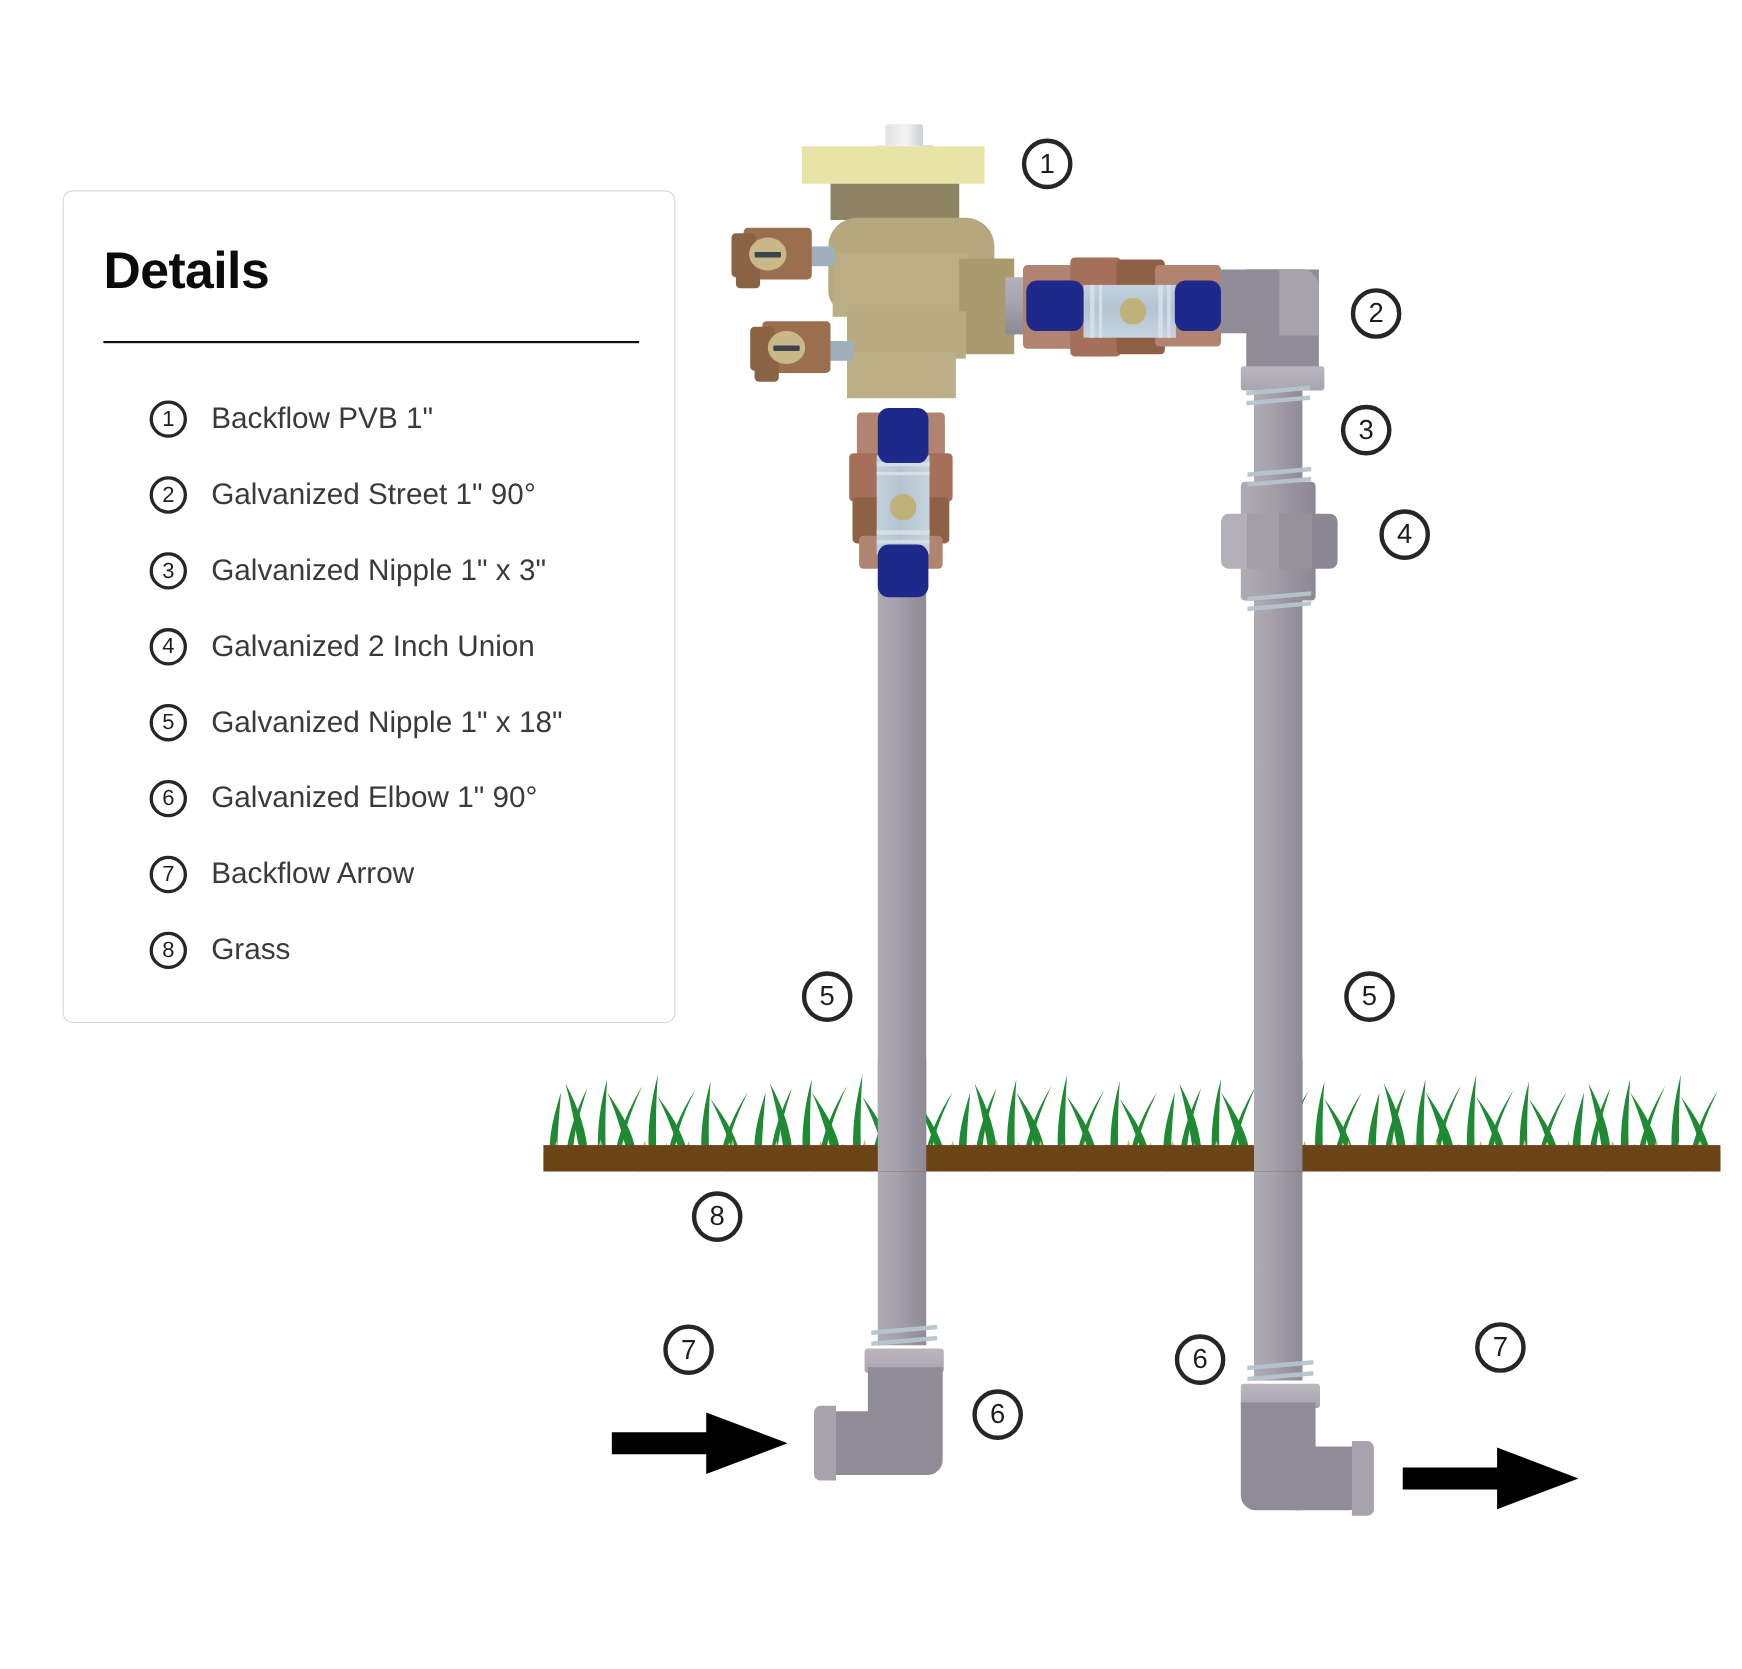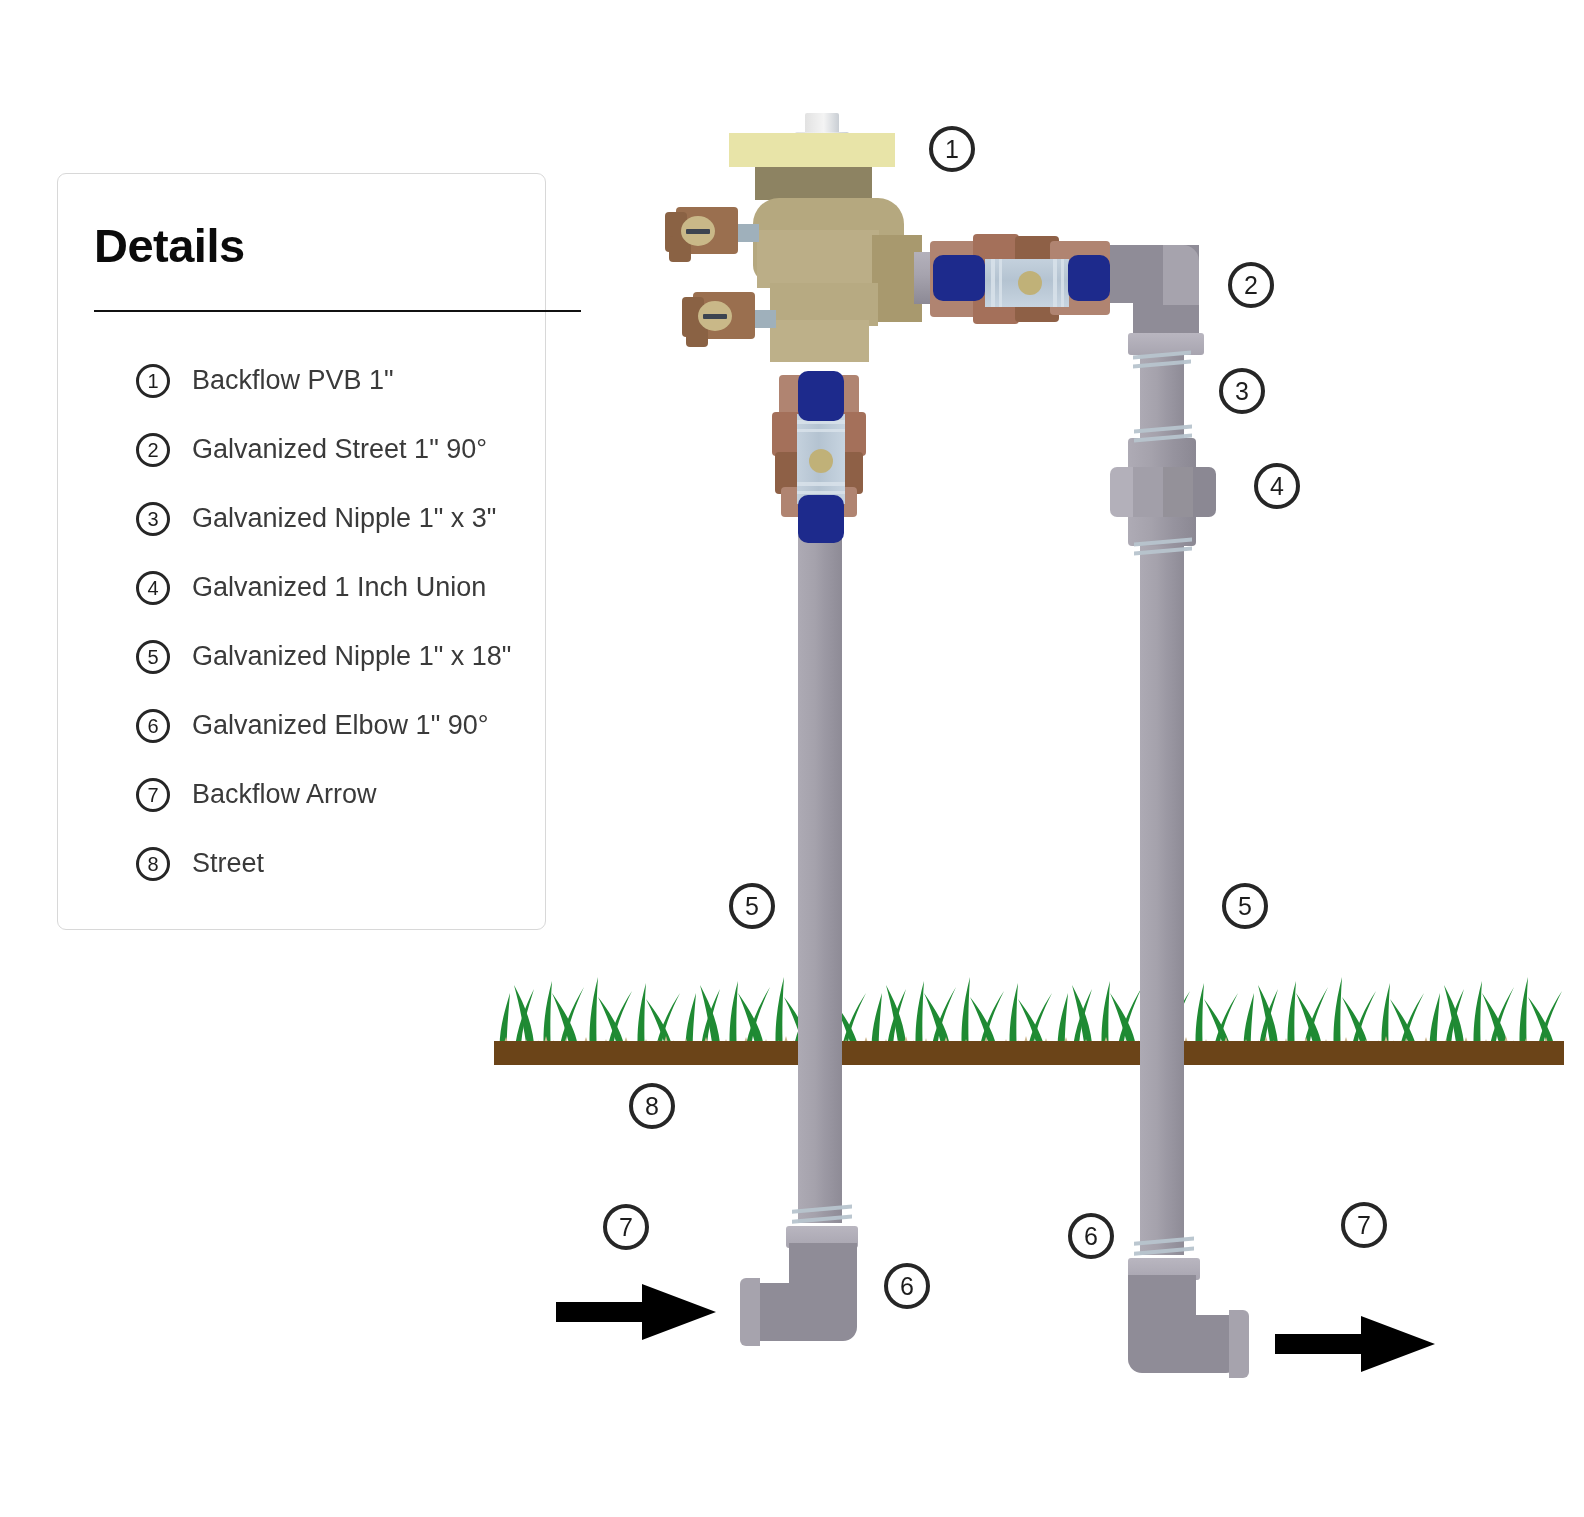--- a/index.html
+++ b/index.html
@@ -8,21 +8,21 @@
     width: 1584px; height: 1517px;
     background: #ffffff;
     font-family: "Liberation Sans", sans-serif;
     overflow: hidden;
   }
   #stage { position: relative; width: 1584px; height: 1517px; background: #fff; }
 
   
   .legend-panel {
     position: absolute; left: 57px; top: 173px;
-    width: 489px; height: 757px;
+    width: 557px; height: 757px;
     background: #ffffff;
     border: 1px solid #d8d8d8;
     border-radius: 9px;
   }
   .legend-title {
     position: absolute; left: 36px; top: 44px;
     font-size: 47px; font-weight: bold; color: #0b0b0b;
     letter-spacing: -0.5px;
   }
   .legend-rule {
@@ -202,37 +202,37 @@
       <div class="legend-row">
         <div class="badge">2</div>
         <div class="legend-label">Galvanized Street  1" 90°</div>
       </div>
       <div class="legend-row">
         <div class="badge">3</div>
         <div class="legend-label">Galvanized Nipple 1" x 3"</div>
       </div>
       <div class="legend-row">
         <div class="badge">4</div>
-        <div class="legend-label">Galvanized 1 Inch Union</div>
+        <div class="legend-label">Galvanized 2 Inch Union</div>
       </div>
       <div class="legend-row">
         <div class="badge">5</div>
         <div class="legend-label">Galvanized Nipple 1" x 18"</div>
       </div>
       <div class="legend-row">
         <div class="badge">6</div>
         <div class="legend-label">Galvanized Elbow 1" 90°</div>
       </div>
       <div class="legend-row">
         <div class="badge">7</div>
         <div class="legend-label">Backflow Arrow</div>
       </div>
       <div class="legend-row">
         <div class="badge">8</div>
-        <div class="legend-label">Street</div>
+        <div class="legend-label">Grass</div>
       </div>
 
     </div>
   </div>
 
   <div class="pipe" style="left:798px; top:505px; width:44px; height:718px;"></div>
 
   <div class="pipe" style="left:1140px; top:540px; width:44px; height:715px;"></div>
 
   <div class="pipe" style="left:1140px; top:338px; width:44px; height:110px;"></div>

